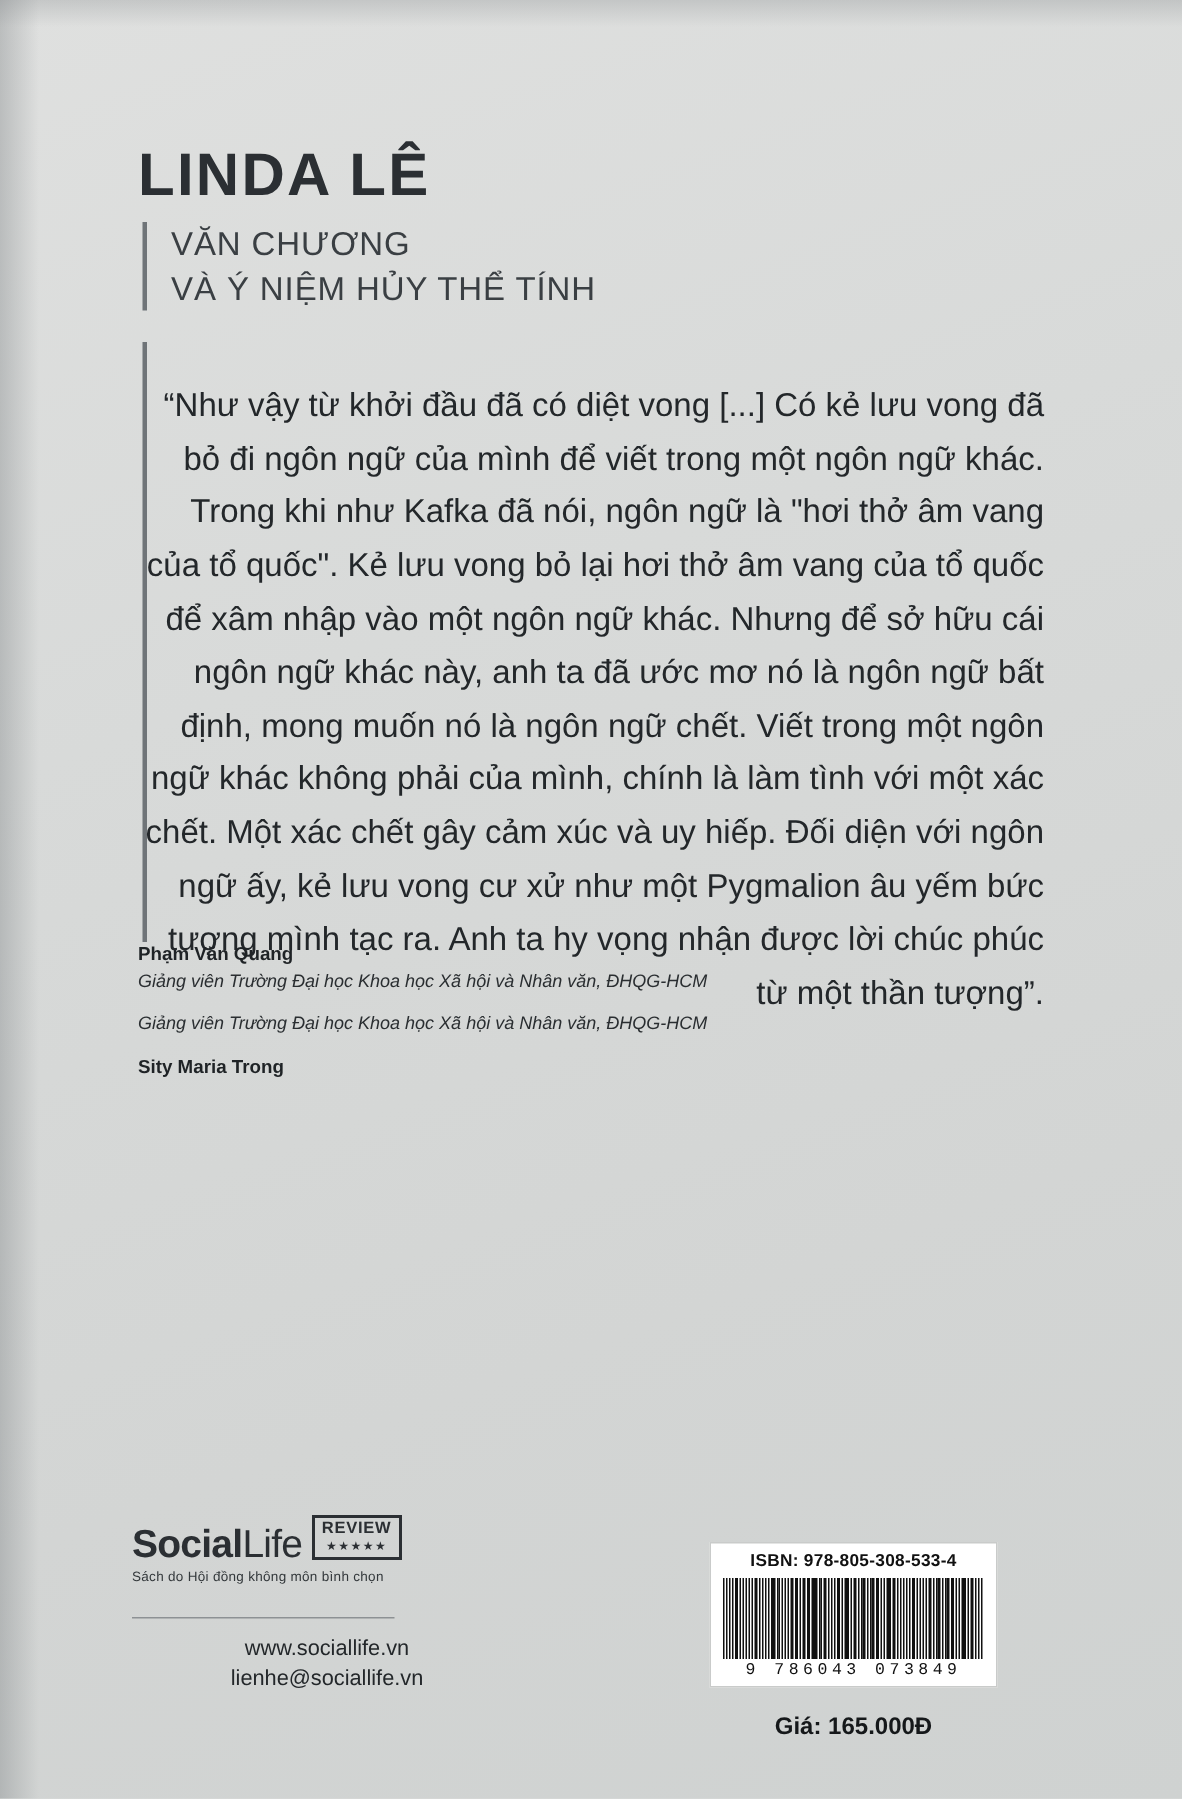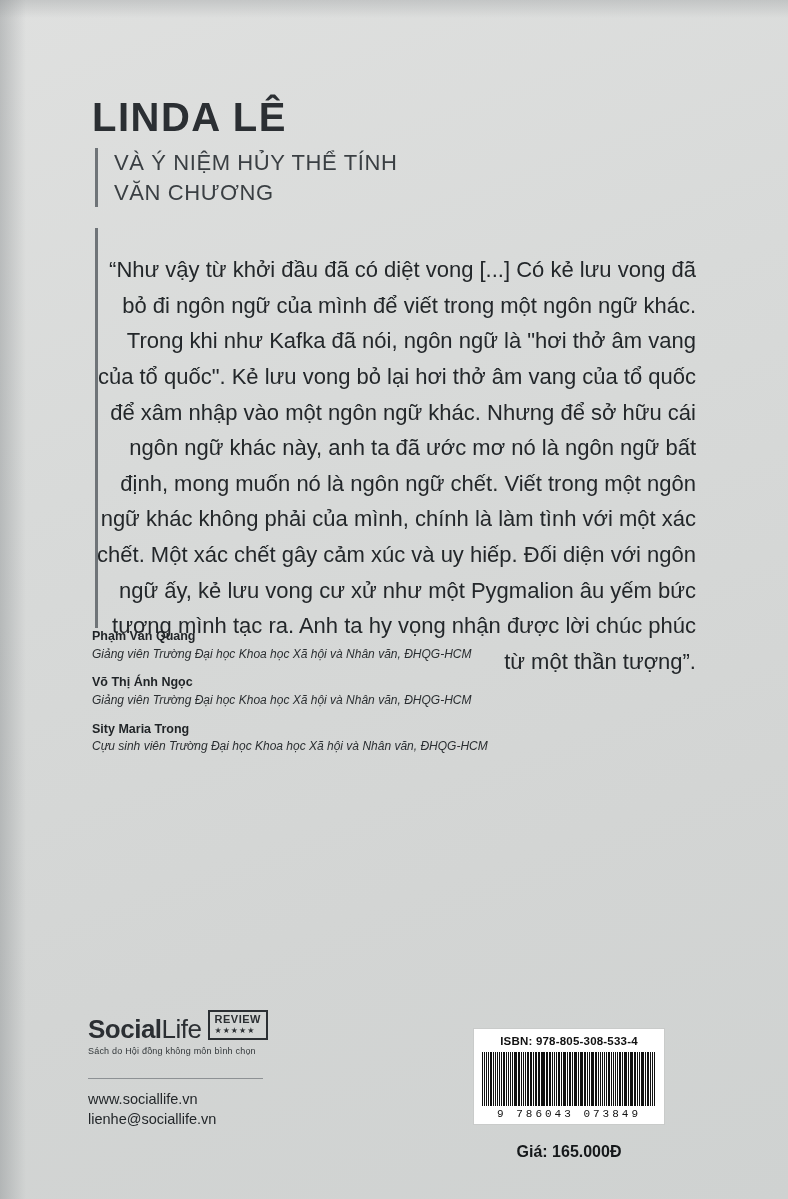--- a/index.html
+++ b/index.html
@@ -110,21 +110,21 @@
     letter-spacing: -0.5px;
     line-height: 1;
     color: #2b2f33;
   }
   .logo-word .light {
     font-weight: normal;
   }
   .logo-review {
     border: 2px solid #2b2f33;
     padding: 2px 5px 3px 5px;
-    text-align: left;
+    text-align: center;
     margin-bottom: 2px;
   }
   .logo-review-text {
     font-size: 11px;
     font-weight: bold;
     letter-spacing: 0.5px;
     line-height: 1;
     color: #2b2f33;
   }
   .logo-stars {
@@ -144,20 +144,21 @@
     margin-top: 22px;
     width: 175px;
     height: 1px;
     background: #8d9194;
   }
   .contact {
     margin-top: 10px;
     font-size: 14.5px;
     color: #23272a;
     line-height: 1.4;
+    text-align: center;
   }
 
   
   .barcode-block {
     position: absolute;
     left: 473px;
     top: 1028px;
     width: 192px;
     background: #ffffff;
     border: 1px solid #c9cbca;
@@ -219,40 +220,38 @@
 <body>
 
 <div class="page">
 
   <div class="edge-shadow-left"></div>
   <div class="edge-shadow-top"></div>
 
   <div class="title-wrap">
     <div class="author-name">LINDA LÊ</div>
     <div class="subtitle-block">
+      <div class="subtitle-line">VĂN CHƯƠNG</div>
       <div class="subtitle-line">VÀ Ý NIỆM HỦY THỂ TÍNH</div>
-      <div class="subtitle-line">VĂN CHƯƠNG</div>
     </div>
   </div>
 
   <div class="quote-rule"></div>
   <div class="quote">“Như vậy từ khởi đầu đã có diệt vong [...] Có kẻ lưu vong đã bỏ đi ngôn ngữ của mình để viết trong một ngôn ngữ khác. Trong khi như Kafka đã nói, ngôn ngữ là "hơi thở âm vang của tổ quốc". Kẻ lưu vong bỏ lại hơi thở âm vang của tổ quốc để xâm nhập vào một ngôn ngữ khác. Nhưng để sở hữu cái ngôn ngữ khác này, anh ta đã ước mơ nó là ngôn ngữ bất định, mong muốn nó là ngôn ngữ chết. Viết trong một ngôn ngữ khác không phải của mình, chính là làm tình với một xác chết. Một xác chết gây cảm xúc và uy hiếp. Đối diện với ngôn ngữ ấy, kẻ lưu vong cư xử như một Pygmalion âu yếm bức tượng mình tạc ra. Anh ta hy vọng nhận được lời chúc phúc từ một thần tượng”.</div>
 
   <div class="contributors">
     <div class="contributor">
       <div class="contributor-name">Phạm Văn Quang</div>
       <div class="contributor-role">Giảng viên Trường Đại học Khoa học Xã hội và Nhân văn, ĐHQG-HCM</div>
     </div>
     <div class="contributor">
-      <div class="contributor-name">Võ Thị Ánh Ngọc</div>
       <div class="contributor-role">Giảng viên Trường Đại học Khoa học Xã hội và Nhân văn, ĐHQG-HCM</div>
     </div>
     <div class="contributor">
       <div class="contributor-name">Sity Maria Trong</div>
-      <div class="contributor-role">Cựu sinh viên Trường Đại học Khoa học Xã hội và Nhân văn, ĐHQG-HCM</div>
     </div>
   </div>
 
   <div class="logo-block">
     <div class="logo-row">
       <div class="logo-word">
         <span>Social</span><span class="light">Life</span>
       </div>
       <div class="logo-review">
         <div class="logo-review-text">REVIEW</div>

